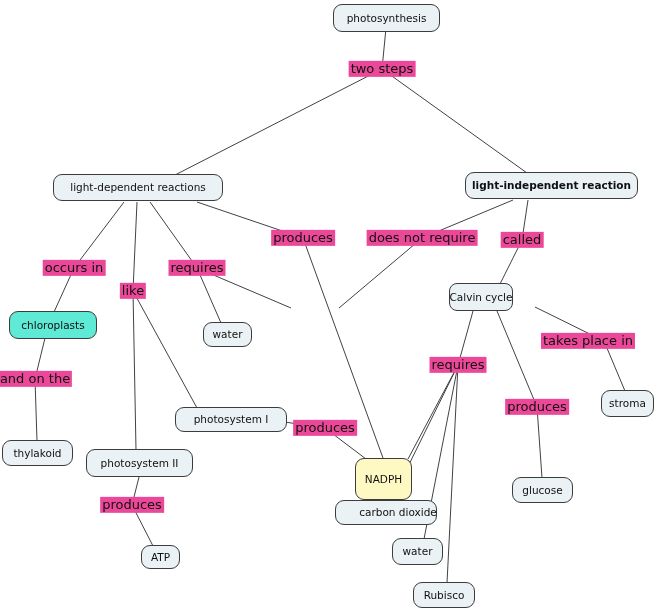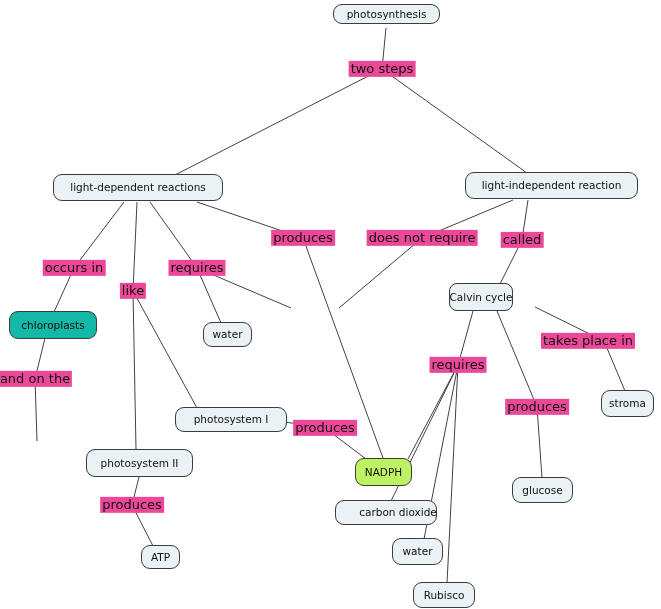--- a/index.html
+++ b/index.html
@@ -93,28 +93,29 @@
     <div class="linking-phrase" style="left: 197px; top: 268px; color: rgb(16, 16, 16);">requires</div>
     <div class="linking-phrase" style="left: 303px; top: 238px; color: rgb(16, 16, 16);">produces</div>
     <div class="linking-phrase" style="left: 422px; top: 238px; color: rgb(16, 16, 16);">does not require</div>
     <div class="linking-phrase" style="left: 522px; top: 240px; color: rgb(16, 16, 16);">called</div>
     <div class="linking-phrase" style="left: 35px; top: 379px; color: rgb(16, 16, 16);">and on the</div>
     <div class="linking-phrase" style="left: 325px; top: 428px; color: rgb(16, 16, 16);">produces</div>
     <div class="linking-phrase" style="left: 132px; top: 505px; color: rgb(16, 16, 16);">produces</div>
     <div class="linking-phrase" style="left: 458px; top: 365px; color: rgb(16, 16, 16);">requires</div>
     <div class="linking-phrase" style="left: 537px; top: 407px; color: rgb(16, 16, 16);">produces</div>
     <div class="linking-phrase" style="left: 588px; top: 341px; color: rgb(16, 16, 16);">takes place in</div>
-    <div class="concept-node" style="left: 333px; top: 4px; width: 107px; height: 20px; background: rgb(234, 242, 245); border-color: rgb(60, 60, 60); color: rgb(16, 16, 16);">photosynthesis</div>
+    <div class="concept-node" style="left: 333px; top: 4px; width: 107px; height: 28px; background: rgb(234, 242, 245); border-color: rgb(60, 60, 60); color: rgb(16, 16, 16);">photosynthesis</div>
     <div class="concept-node" style="left: 53px; top: 174px; width: 170px; height: 27px; background: rgb(234, 242, 245); border-color: rgb(60, 60, 60); color: rgb(16, 16, 16);">light-dependent reactions</div>
-    <div class="concept-node" style="left: 465px; top: 172px; width: 173px; height: 27px; background: rgb(234, 242, 245); border-color: rgb(60, 60, 60); color: rgb(16, 16, 16);">light-independent reaction</div>
-    <div class="concept-node" style="left: 9px; top: 311px; width: 88px; height: 28px; background: #14b8a6; border-color: rgb(60, 60, 60); color: rgb(16, 16, 16);">chloroplasts</div>
+    <div class="concept-node" style="left: 465px; top: 172px; width: 173px; height: 27px; background: rgb(234, 242, 245); border-color: rgb(60, 60, 60); color: rgb(16, 16, 16); font-weight: bold;">light-independent reaction</div>
+    <div class="concept-node" style="left: 9px; top: 311px; width: 88px; height: 28px; background: #5eead4; border-color: rgb(60, 60, 60); color: rgb(16, 16, 16);">chloroplasts</div>
     <div class="concept-node" style="left: 203px; top: 322px; width: 49px; height: 25px; background: rgb(234, 242, 245); border-color: rgb(60, 60, 60); color: rgb(16, 16, 16);">water</div>
     <div class="concept-node" style="left: 449px; top: 283px; width: 64px; height: 28px; background: rgb(234, 242, 245); border-color: rgb(60, 60, 60); color: rgb(16, 16, 16); border-radius: 8px;">Calvin cycle</div>
+    <div class="concept-node" style="left: 2px; top: 440px; width: 71px; height: 26px; background: rgb(234, 242, 245); border-color: rgb(60, 60, 60); color: rgb(16, 16, 16);">thylakoid</div>
     <div class="concept-node" style="left: 175px; top: 407px; width: 112px; height: 25px; background: rgb(234, 242, 245); border-color: rgb(60, 60, 60); color: rgb(16, 16, 16);">photosystem I</div>
     <div class="concept-node" style="left: 86px; top: 449px; width: 107px; height: 28px; background: rgb(234, 242, 245); border-color: rgb(60, 60, 60); color: rgb(16, 16, 16);">photosystem II</div>
-    <div class="concept-node" style="left: 355px; top: 458px; width: 57px; height: 28px; background: #bef264; border-color: rgb(60, 60, 60); color: rgb(16, 16, 16);">NADPH</div>
+    <div class="concept-node" style="left: 355px; top: 458px; width: 57px; height: 42px; background: #fef9c3; border-color: rgb(60, 60, 60); color: rgb(16, 16, 16);">NADPH</div>
     <div class="concept-node" style="left: 335px; top: 500px; width: 102px; height: 25px; background: rgb(234, 242, 245); border-color: rgb(60, 60, 60); color: rgb(16, 16, 16); padding-left: 24px;">carbon dioxide</div>
     <div class="concept-node" style="left: 392px; top: 538px; width: 51px; height: 27px; background: rgb(234, 242, 245); border-color: rgb(60, 60, 60); color: rgb(16, 16, 16);">water</div>
     <div class="concept-node" style="left: 413px; top: 582px; width: 62px; height: 26px; background: rgb(234, 242, 245); border-color: rgb(60, 60, 60); color: rgb(16, 16, 16);">Rubisco</div>
     <div class="concept-node" style="left: 512px; top: 477px; width: 61px; height: 26px; background: rgb(234, 242, 245); border-color: rgb(60, 60, 60); color: rgb(16, 16, 16);">glucose</div>
     <div class="concept-node" style="left: 601px; top: 390px; width: 53px; height: 27px; background: rgb(234, 242, 245); border-color: rgb(60, 60, 60); color: rgb(16, 16, 16);">stroma</div>
     <div class="concept-node" style="left: 141px; top: 545px; width: 39px; height: 24px; background: rgb(234, 242, 245); border-color: rgb(60, 60, 60); color: rgb(16, 16, 16);">ATP</div>
   </div>
 
 </body></html>

